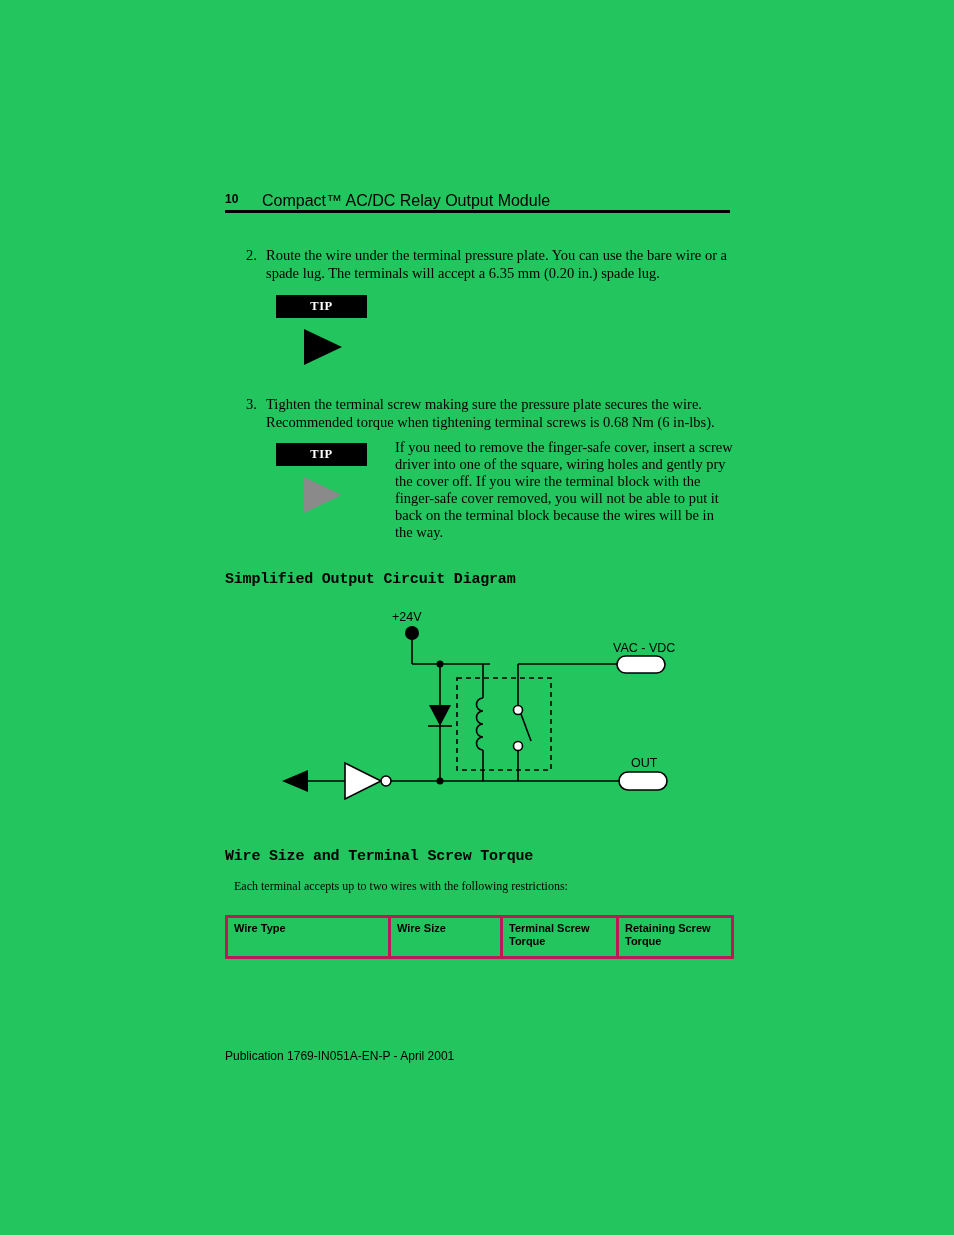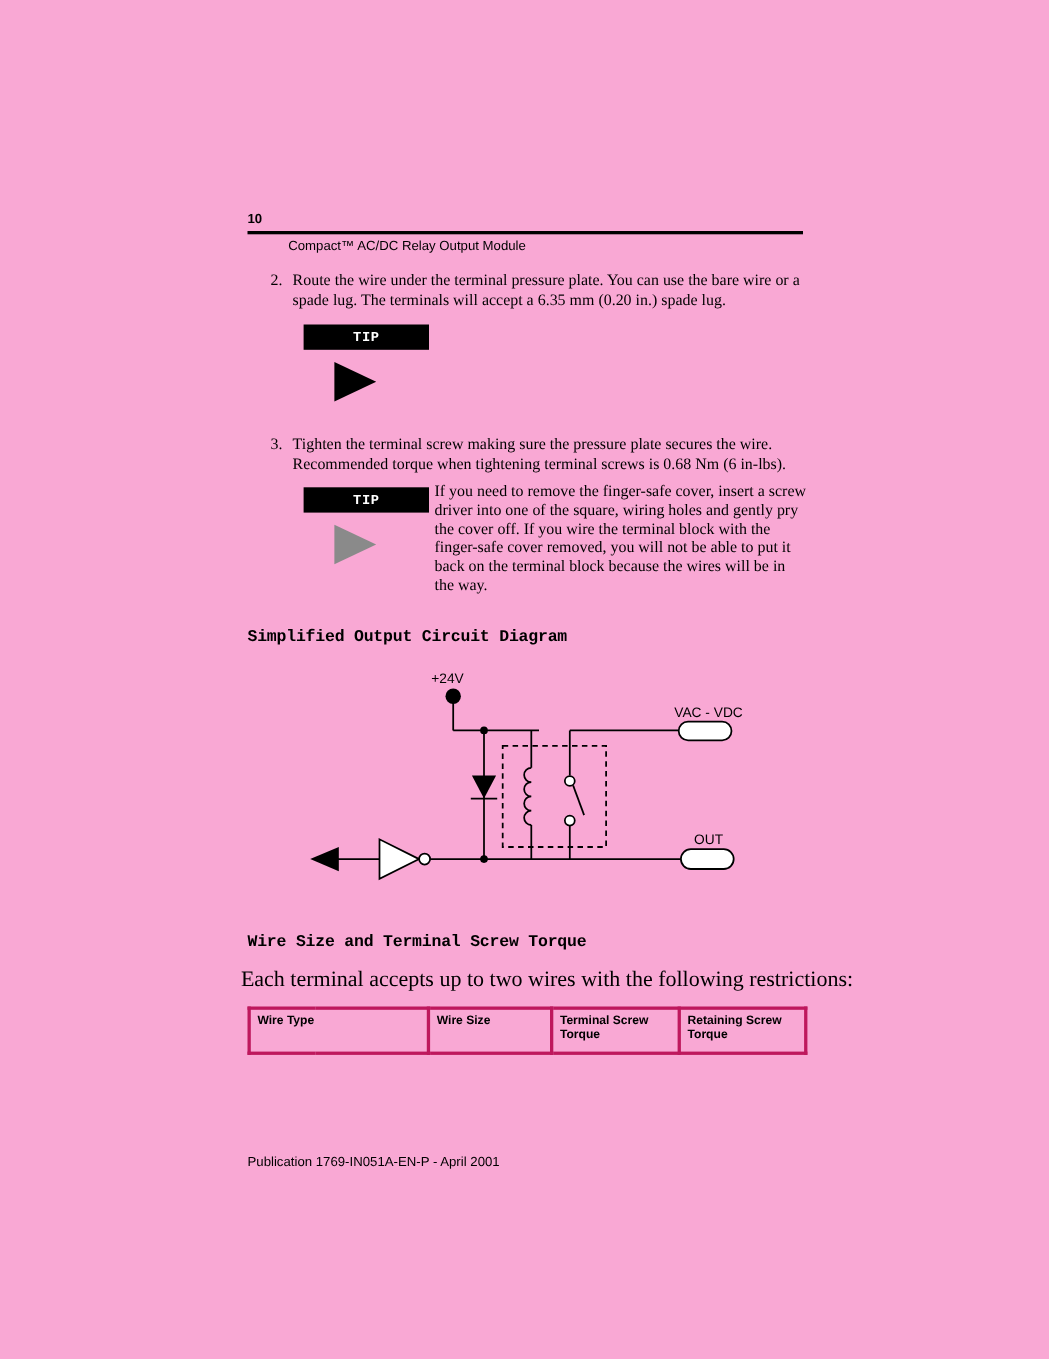--- a/index.html
+++ b/index.html
@@ -1,42 +1,42 @@
 <!DOCTYPE html>
 <html><head>
 <meta charset="utf-8">
 <style>
   html, body { margin: 0; padding: 0; background: #e8e8e8; }
   .page {
     position: relative;
     width: 954px;
     height: 1235px;
-    background: #f9a8d4;
+    background: #22c55e;
     margin: 0 auto;
     font-family: "Liberation Serif", serif;
     color: #000;
     overflow: hidden;
   }
   .abs { position: absolute; }
 
   
   .hdr-num  { left: 225px; top: 192px; font-family: "Liberation Sans", sans-serif; font-size: 12px; font-weight: bold; }
-  .hdr-title{ left: 262px; top: 192px; font-family: "Liberation Sans", sans-serif; font-size: 12px; margin-top: 24px; }
+  .hdr-title{ left: 262px; top: 192px; font-family: "Liberation Sans", sans-serif; font-size: 16px; }
   .hdr-rule { left: 225px; top: 210px; width: 505px; height: 3px; background: #000; }
 
   
   .step { display: flex; font-size: 14.5px; line-height: 17.5px; }
   .step .num { width: 20px; flex: 0 0 20px; }
   .step-2 { left: 246px; top: 247px; width: 486px; }
   .step-3 { left: 246px; top: 396px; width: 490px; }
 
   
   .tip-box {
-    width: 114px; height: 23px; background: #000; color: #fff;
-    font-family: Liberation Mono, monospace; font-size: 12.5px; font-weight: bold;
+    width: 91px; height: 23px; background: #000; color: #fff;
+    font-family: Liberation Serif, serif; font-size: 12.5px; font-weight: bold;
     display: flex; align-items: center; justify-content: center; letter-spacing: .5px;
   }
   .tip-box-1 { left: 276px; top: 295px; }
   .tip-box-2 { left: 276px; top: 443px; }
   .tip-arrow {
     width: 0; height: 0;
     border-top: 18px solid transparent;
     border-bottom: 18px solid transparent;
     border-left: 38px solid #000;
   }
@@ -47,21 +47,21 @@
   .tip-text-2 { left: 395px; top: 439px; width: 340px; }
 
   
   .sec-heading {
     font-family: Liberation Mono, monospace;
     font-size: 15px; font-weight: bold; letter-spacing: -0.2px;
   }
   .sec-heading-1 { left: 225px; top: 571px; }
   .sec-heading-2 { left: 225px; top: 848px; }
 
-  .wire-intro { left: 219px; top: 879px; font-size: 20px; }
+  .wire-intro { left: 234px; top: 879px; font-size: 12px; }
 
   
   .diagram { left: 225px; top: 600px; }
   .diagram text { font-family: "Liberation Sans", sans-serif; font-size: 12.5px; fill: #000; }
 
   
   .wire-table-wrap { left: 225px; top: 915px; }
   table.wire {
     border-collapse: collapse;
     font-family: "Liberation Sans", sans-serif;

